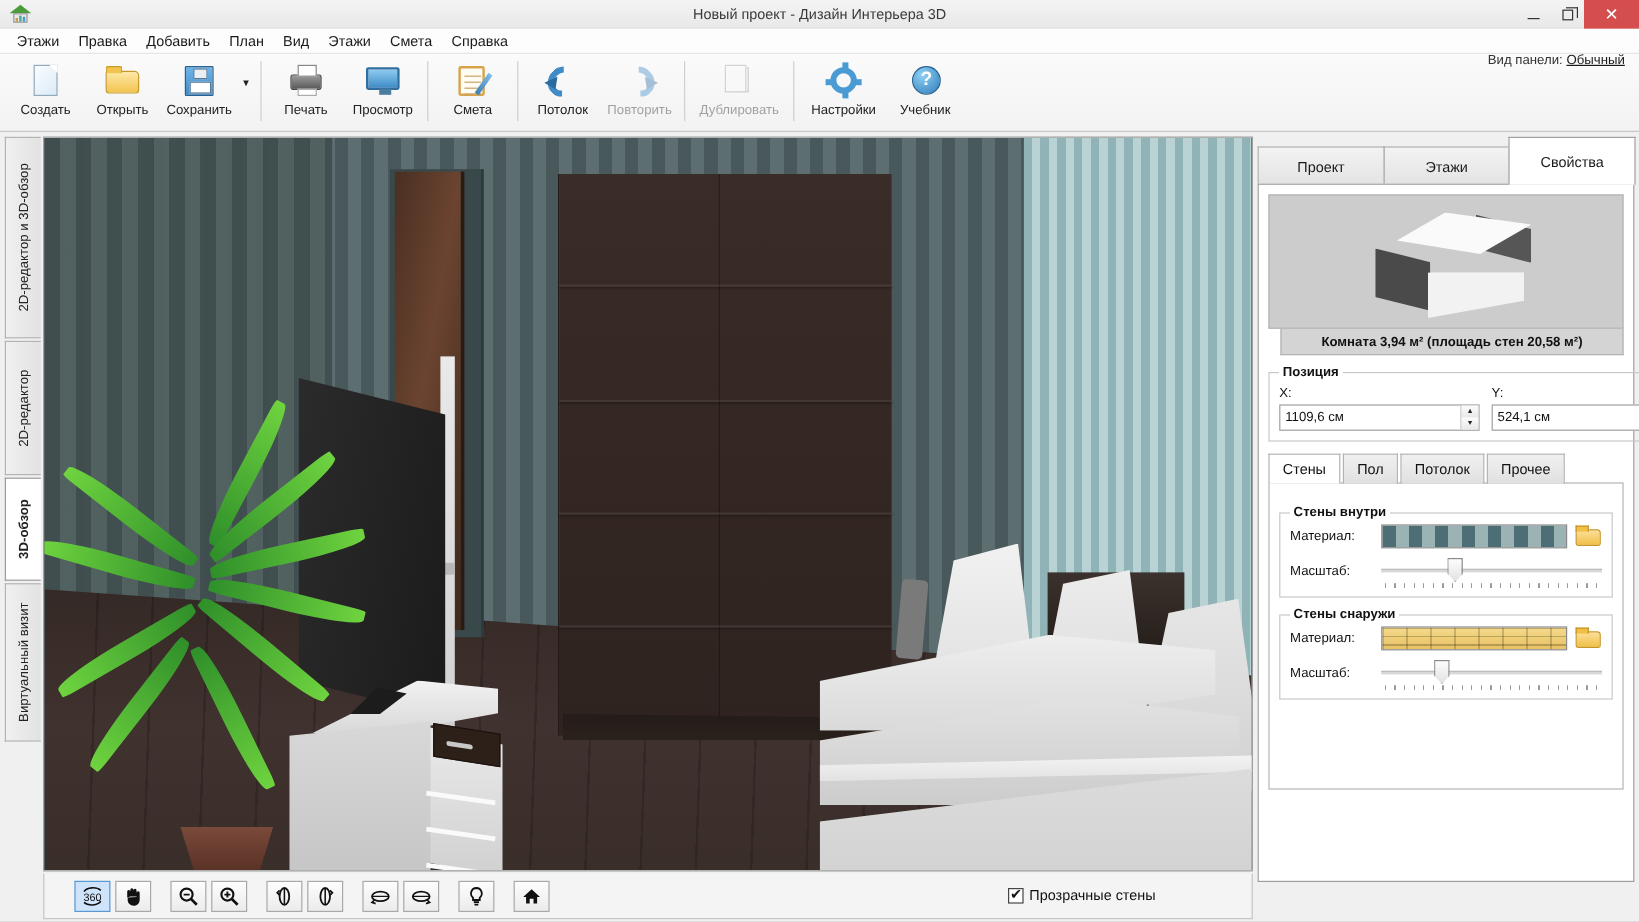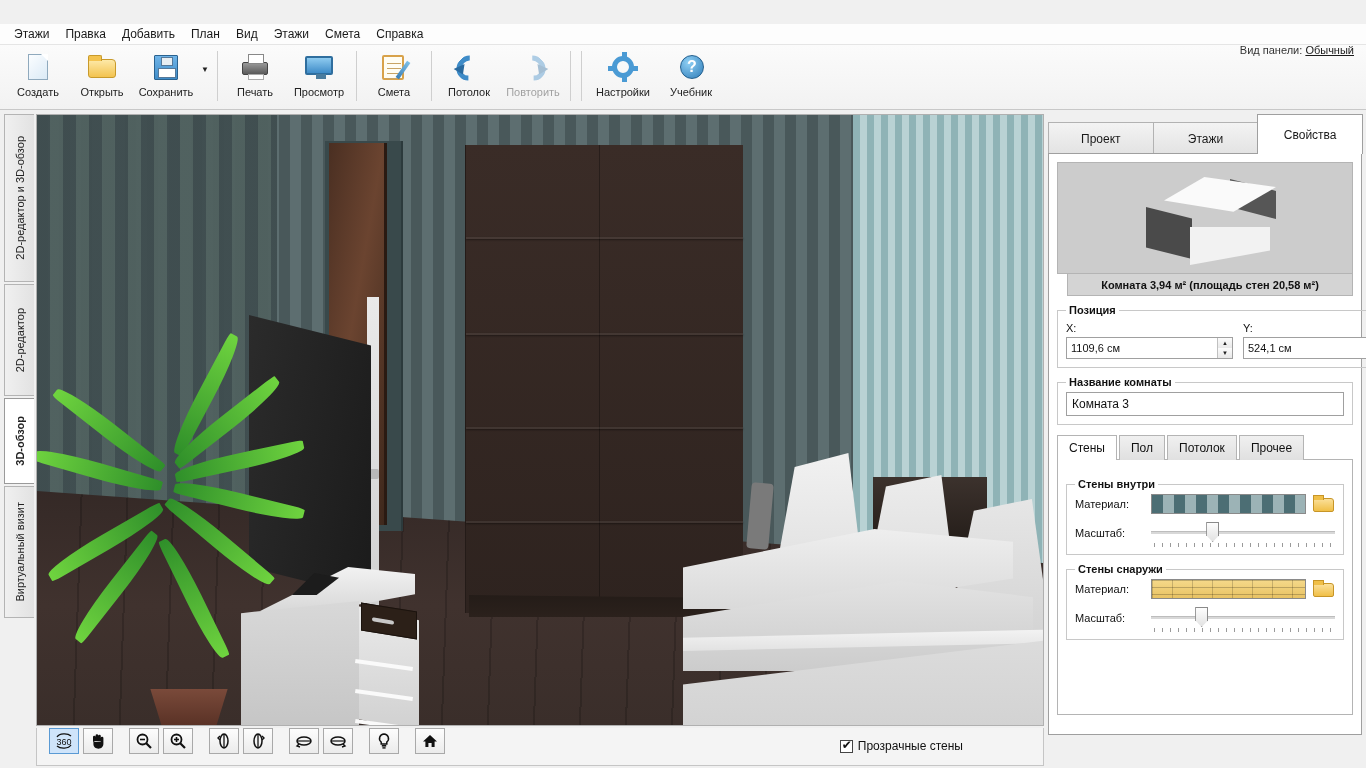--- a/index.html
+++ b/index.html
@@ -361,21 +361,21 @@
   }
   .table-dark {
     position: absolute; left: 836px; top: 362px; width: 114px; height: 68px;
     background: linear-gradient(#3c322d,#241d19);
   }
 
   
   .bottombar {
     position: absolute; left: 36px; top: 728px; width: 1008px; height: 38px;
     background: #f4f4f4; border: 1px solid #c5c5c5; border-top: none;
-    display: flex; padding-left: 12px;
+    display: flex; align-items: center; padding-left: 25px;
   }
   .bb-btn {
     width: 30px; height: 26px; background: linear-gradient(#fdfdfd,#ebebeb);
     border: 1px solid #a9a9a9; margin-right: 4px;
     display: flex; align-items: center; justify-content: center;
     cursor: default; position: relative;
   }
   .bb-btn.active { background: #cfe4fa; border-color: #5a9ad4; }
   .bb-gap { width: 12px; }
   .cb-wrap {
@@ -505,20 +505,39 @@
     position: absolute; left: 3px; right: 3px; top: 23px; height: 4px;
     background: repeating-linear-gradient(to right,
       #9a9a9a 0 1px, transparent 1px 8px);
   }
 </style>
 </head>
 <body>
 
 <div id="app">
 
+  <div class="titlebar">
+    <div class="app-logo">
+      <div class="roof"></div>
+        <div class="body"></div>
+      <div class="bar1"></div>
+        <div class="bar2"></div>
+        <div class="bar3"></div>
+    </div>
+    <div class="title-text">Новый проект - Дизайн Интерьера 3D</div>
+    <div class="win-btns">
+      <div class="win-btn">
+          <i class="min-glyph"></i>
+        </div>
+      <div class="win-btn">
+          <i class="max-glyph"></i>
+        </div>
+      <div class="win-btn close">✕</div>
+    </div>
+  </div>
 
   <div class="menubar">
     <div class="menu-item">Этажи</div>
     <div class="menu-item">Правка</div>
     <div class="menu-item">Добавить</div>
     <div class="menu-item">План</div>
     <div class="menu-item">Вид</div>
     <div class="menu-item">Этажи</div>
     <div class="menu-item">Смета</div>
     <div class="menu-item">Справка</div>
@@ -605,20 +624,26 @@
         <div class="ic-redo">
             <div class="arrow-curve r"></div>
             <div class="arrow-head"></div>
           </div>
       </div>
       <div class="lbl">Повторить</div>
     </div>
 
     <div class="tb-sep"></div>
 
+    <div class="tb-btn disabled" style="width:80px">
+      <div class="ico">
+          <div class="ic-dup"></div>
+        </div>
+      <div class="lbl">Дублировать</div>
+    </div>
 
     <div class="tb-sep"></div>
 
     <div class="tb-btn" style="width:72px">
       <div class="ico">
         <div class="ic-gear">
           <div class="t" style="left:5px;top:-9px"></div>
           <div class="t" style="left:5px;bottom:-9px"></div>
           <div class="t" style="left:-9px;top:5px"></div>
           <div class="t" style="right:-9px;top:5px"></div>
@@ -837,24 +862,20 @@
             <div class="cap">Y:</div>
             <div class="spin">
               <input value="524,1 см" style="">
 
             </div>
           </div>
 
         </div>
       </fieldset>
 
-      <fieldset>
-        <legend>Название комнаты</legend>
-        <input class="name-input" value="Комната 3" style="">
-      </fieldset>
 
       <div class="subtabs">
         <div class="subtab active">Стены</div>
         <div class="subtab">Пол</div>
         <div class="subtab">Потолок</div>
         <div class="subtab">Прочее</div>
       </div>
 
       <div class="subpanel">
 

